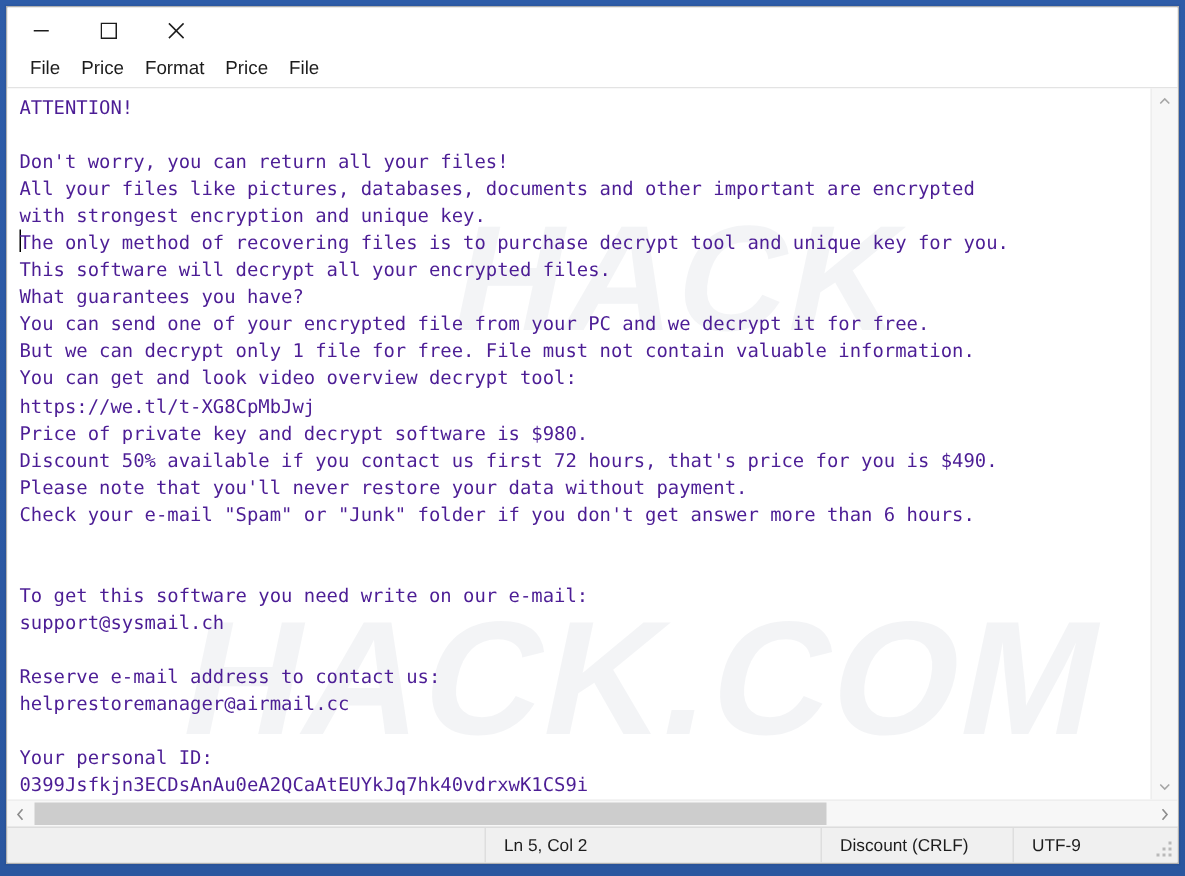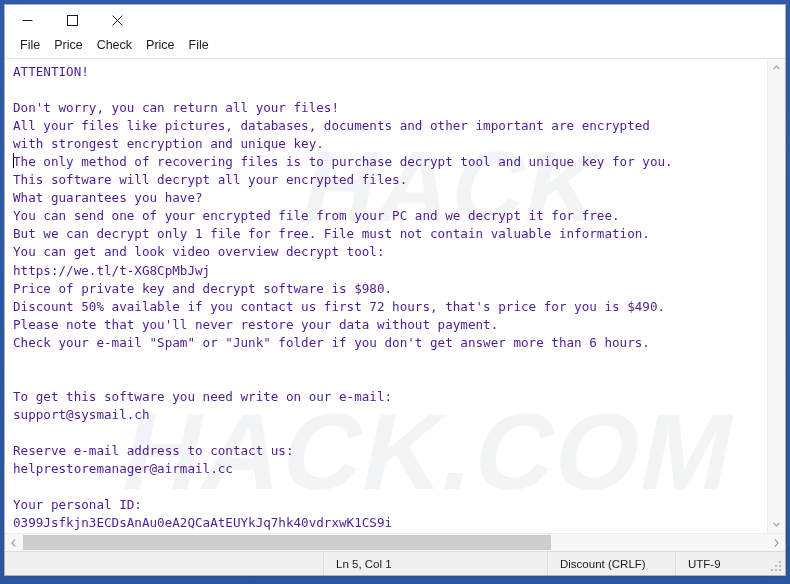--- a/index.html
+++ b/index.html
@@ -305,21 +305,21 @@
             <line x1="0.6" y1="0.6" x2="10.4" y2="10.4" stroke="#1c1c1c" stroke-width="1"></line>
             <line x1="10.4" y1="0.6" x2="0.6" y2="10.4" stroke="#1c1c1c" stroke-width="1"></line>
           </svg>
         </button>
       </div>
     </div>
 
     <div class="menubar">
       <div class="menu-item">File</div>
       <div class="menu-item">Price</div>
-      <div class="menu-item">Check</div>
+      <div class="menu-item">Format</div>
       <div class="menu-item">Price</div>
       <div class="menu-item">File</div>
     </div>
 
     <div class="editor-region">
       <div class="editor-row">
 
         <div class="text-area">
           <div class="watermark">
             <div class="wm-text wm1">HACK</div>
@@ -380,21 +380,21 @@
         <div class="hs-right">
           <svg width="5" height="8" viewBox="0 0 5 8">
             <path d="M1 0.5 L4 4 L1 7.5" fill="none" stroke="#8d8d8d" stroke-width="1.1"></path>
           </svg>
         </div>
       </div>
     </div>
 
     <div class="statusbar">
       <div class="sb-spacer"></div>
-      <div class="sb-cell sb-ln">Ln 5, Col 1</div>
+      <div class="sb-cell sb-ln">Ln 5, Col 2</div>
       <div class="sb-cell sb-zoom">100%</div>
       <div class="sb-cell sb-eol">Discount (CRLF)</div>
       <div class="sb-cell sb-enc">UTF-9</div>
       <div class="grip">
         <i style="left:8px; top:0px;"></i>
         <i style="left:4px; top:4px;"></i>
           <i style="left:8px; top:4px;"></i>
         <i style="left:0px; top:8px;"></i>
           <i style="left:4px; top:8px;"></i>
           <i style="left:8px; top:8px;"></i>

